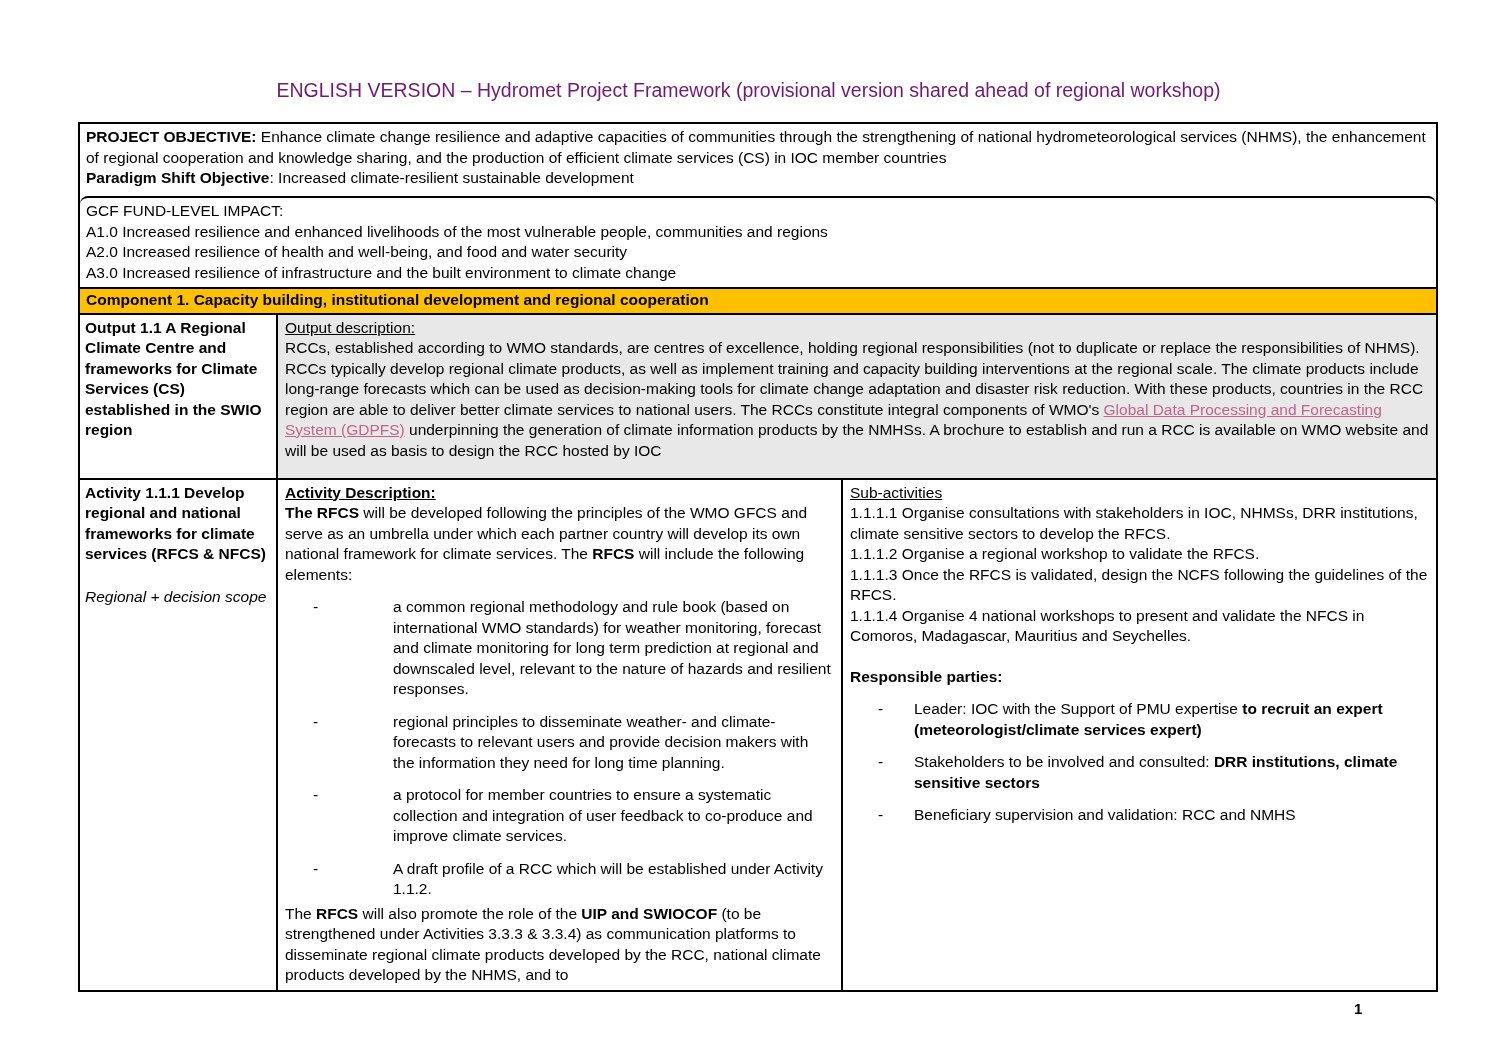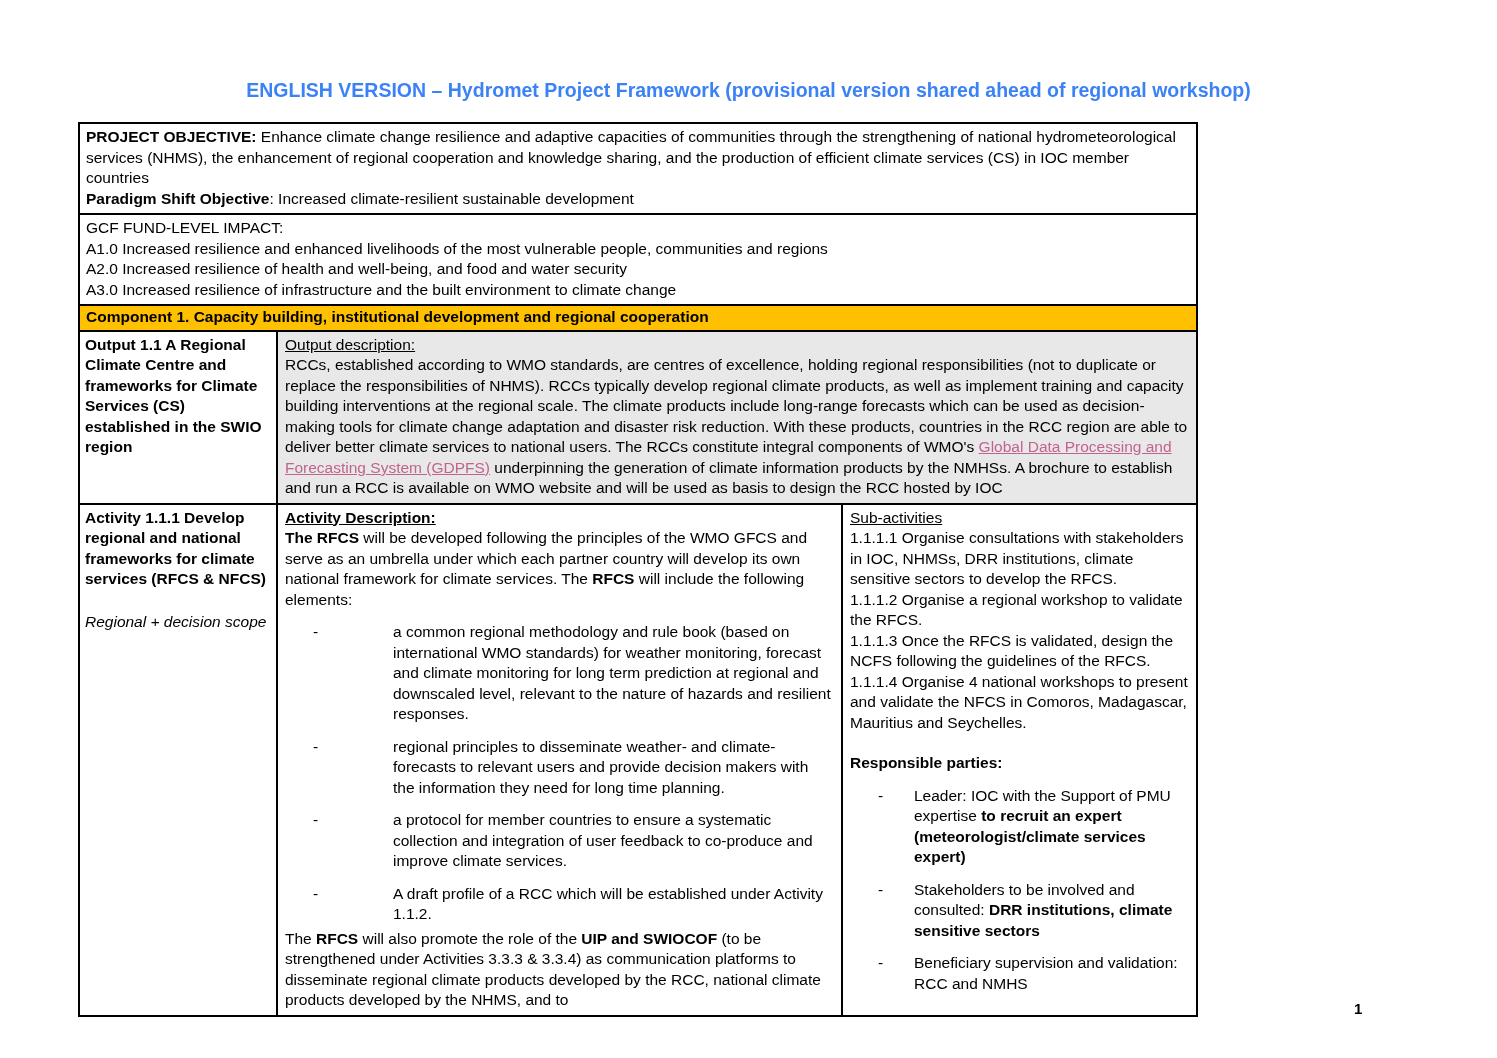--- a/index.html
+++ b/index.html
@@ -11,40 +11,40 @@
     position: relative;
     overflow: hidden;
   }
   .page { position: absolute; inset: 0; }
 
   .doc-title {
     position: absolute;
     top: 79px; left: 0; right: 0;
     text-align: center;
     font-size: 19.5px;
-    font-weight: bold;
-    color: #3b82f6;
+    font-weight: normal;
+    color: #701a75;
   }
 
   .doc-table {
     position: absolute;
     left: 78px; top: 122px;
-    width: 1120px;
+    width: 1360px;
     border: 2px solid #000;
     font-size: 15.5px;
     line-height: 20.5px;
   }
 
   .trow { border-top: 2px solid #000; }
   .trow:first-child { border-top: none; }
 
   .cell-pad { padding: 3px 6px 4px 6px; }
 
   .row-objective { min-height: 72px; }
-  .row-gcf { min-height: 80px; }
+  .row-gcf { min-height: 80px; border-radius: 8px; }
   .row-component {
     min-height: 23px;
     background: #FFC000;
     font-weight: bold;
     padding: 1px 6px 2px 6px;
   }
   .row-output { min-height: 165px; display: flex; align-items: stretch; }
   .row-activity { min-height: 489px; display: flex; align-items: stretch; }
 
   .col-head {

